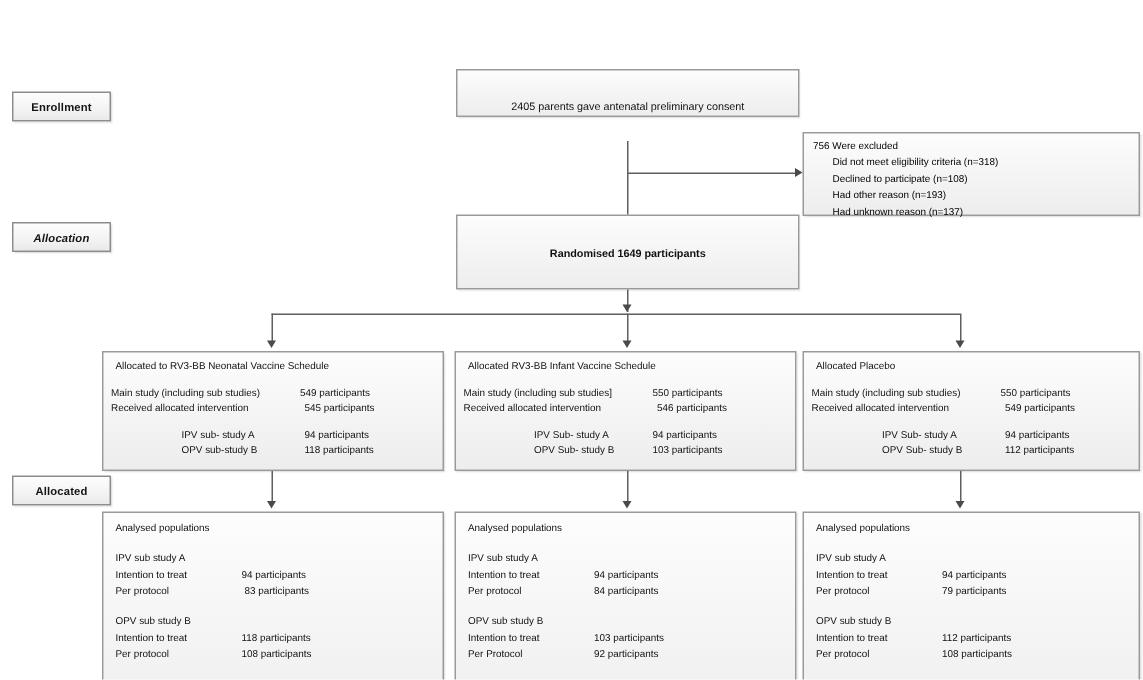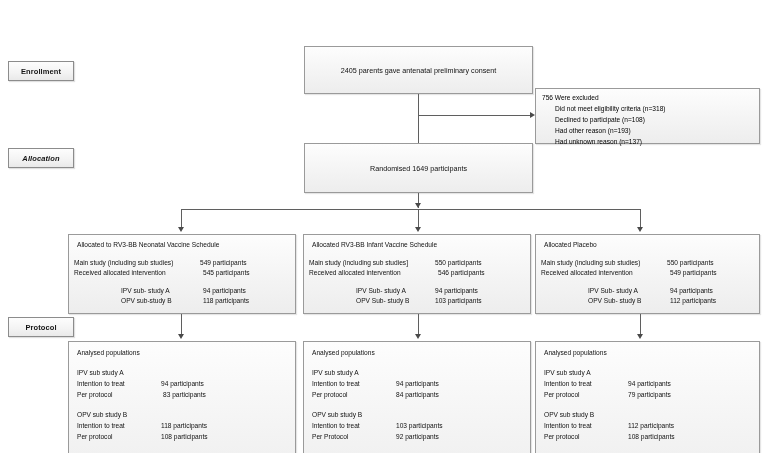--- a/index.html
+++ b/index.html
@@ -117,41 +117,41 @@
 
   <div class="stage-label" style="left:8px; top:17px; width:66px; height:20px;">
     <span>Enrollment</span>
   </div>
 
   <div class="stage-label" style="left:8px; top:104px; width:66px; height:20px;font-style:italic;">
     <span>Allocation</span>
   </div>
 
   <div class="stage-label" style="left:8px; top:273px; width:66px; height:20px;">
-    <span>Protocol</span>
-  </div>
-
-  <div class="box" style="left:304px; top:2px; width:229px; height:48px;">
+    <span>Allocated</span>
+  </div>
+
+  <div class="box" style="left:304px; top:2px; width:229px; height:32px;">
     <div class="centered-text" style="top:19px;">2405 parents gave antenatal preliminary consent</div>
   </div>
 
   <div class="box" style="left:535px; top:44px; width:225px; height:56px;">
     <div class="excl-title" style="left:6px; top:5px;">756 Were excluded</div>
     <div class="excl-item" style="left:19px; top:16px;">Did not meet eligibility criteria (n=318)</div>
     <div class="excl-item" style="left:19px; top:27px;">Declined to participate (n=108)</div>
     <div class="excl-item" style="left:19px; top:38px;">Had other reason (n=193)</div>
     <div class="excl-item" style="left:19px; top:49px;">Had unknown reason (n=137)</div>
   </div>
 
   <div class="vline" style="left:418px; top:50px; height:49px;"></div>
   <div class="hline" style="left:418px; top:71px; width:112px;"></div>
   <div class="arrow-right" style="left:530px; top:67.5px;"></div>
 
   <div class="box" style="left:304px; top:99px; width:229px; height:50px;">
-    <div class="centered-text" style="top:20px;">Randomised 1649 participants</div>
+    <div class="centered-text" style="top:20px;font-weight:bold;">Randomised 1649 participants</div>
   </div>
 
   <div class="vline" style="left:418px; top:149px; width:1.4px; height:15px;"></div>
   <div class="arrow-down" style="left:414.5px; top:159px;"></div>
 
   <div class="hline" style="left:181px; top:165px; width:459px;"></div>
 
   <div class="vline" style="left:181px; top:165px; height:20px;"></div>
   <div class="arrow-down" style="left:177.5px; top:183px;"></div>
 

